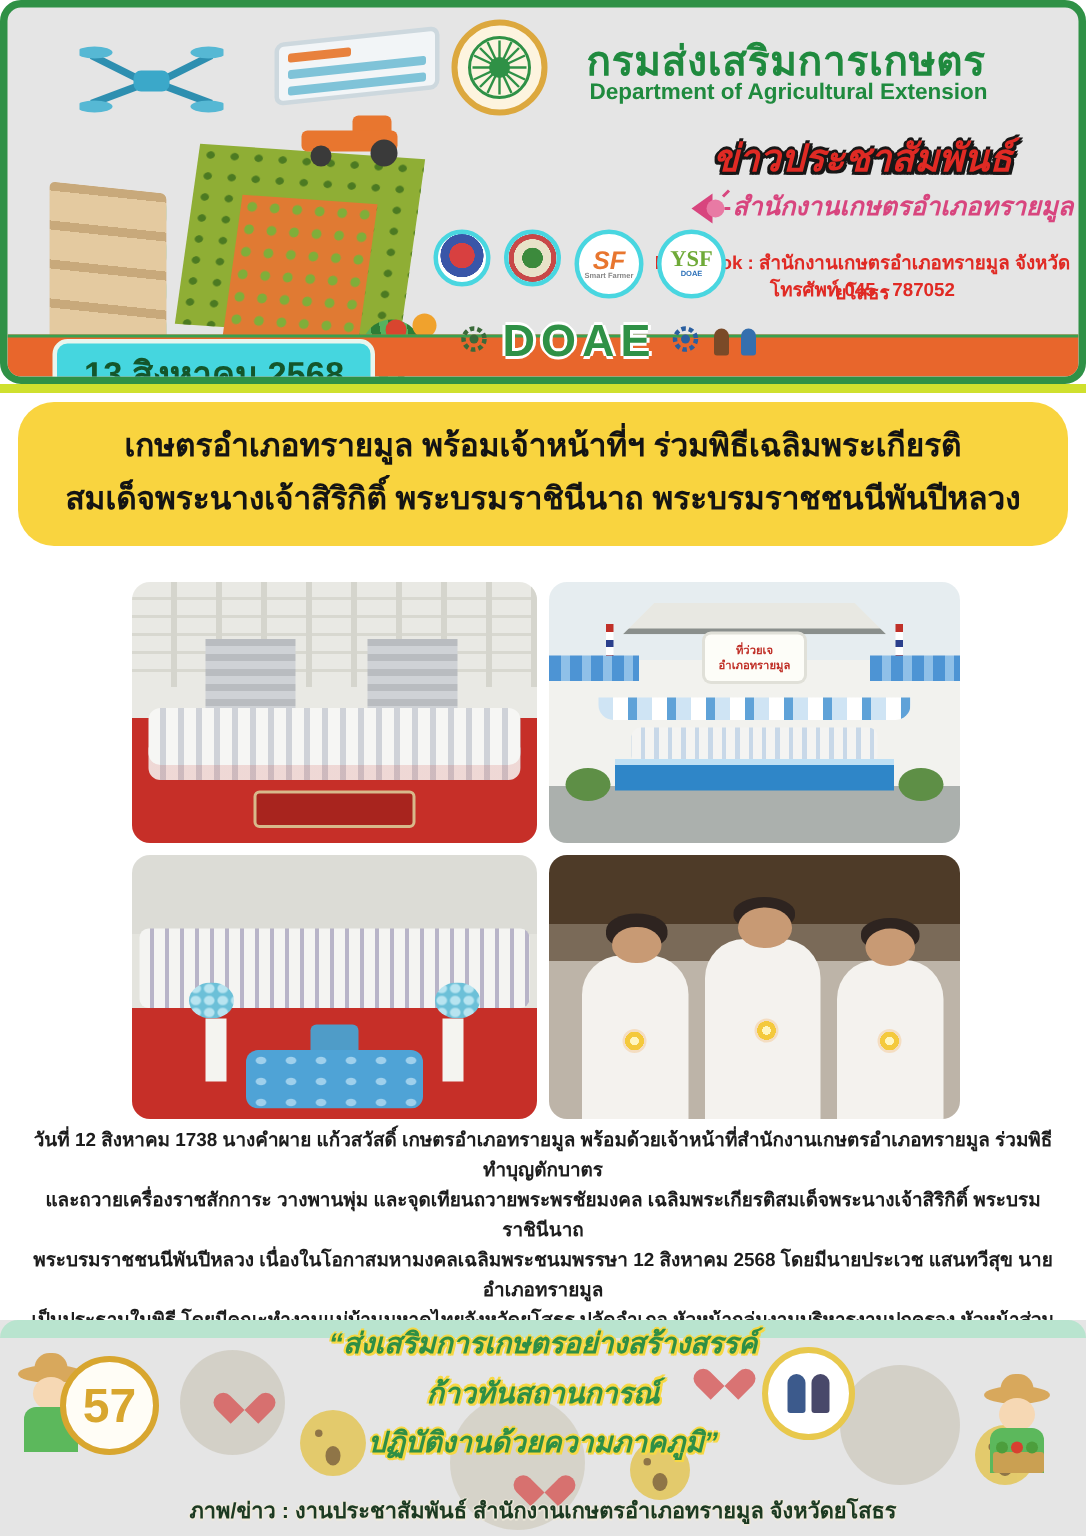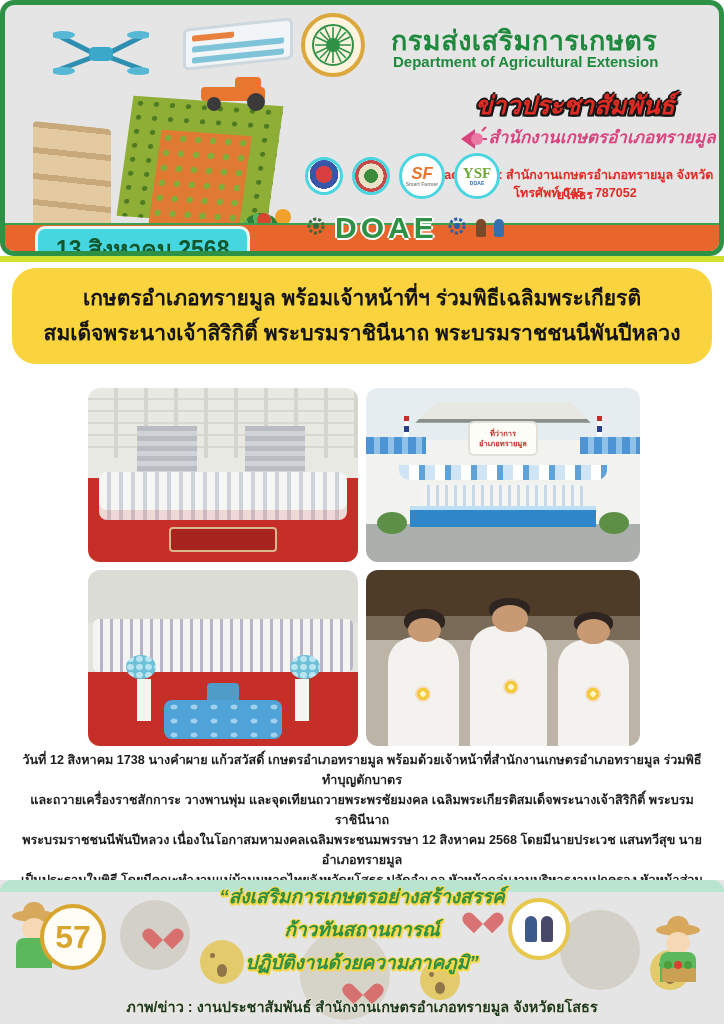--- a/index.html
+++ b/index.html
@@ -43,21 +43,21 @@
   .news-banner { position:absolute; left:420px; top:80px; width:300px; font-size:25px; font-weight:bold; font-style:italic;
     color:#e02a24; text-align:center;
     text-shadow:-2px 0 #171717, 2px 0 #171717, 0 -2px #171717, 0 2px #171717, 2px 2px #171717, -2px 2px #171717; }
   .megaphone { position:absolute; left:452px; top:120px; }
   .office-name { position:absolute; left:470px; top:118px; width:254px; font-size:17px; font-weight:bold; font-style:italic;
     color:#d8457e; text-align:center; }
   .fb-line { position:absolute; left:420px; top:160px; width:300px; font-size:12.5px; font-weight:bold; color:#e02a24; text-align:center; }
   .phone-line { position:absolute; left:420px; top:178px; width:300px; font-size:12.5px; font-weight:bold; color:#e02a24; text-align:center; }
 
   
-  .badge-chain { position:absolute; left:300px; top:148px; display:flex; gap:9px; align-items:center; }
+  .badge-chain { position:absolute; left:284px; top:148px; display:flex; gap:9px; align-items:flex-start; }
   .emblem { width:38px; height:38px; border-radius:50%; border:3px solid #49d6e0; background:#fff; }
   .emblem.a { background:radial-gradient(circle at 50% 45%, #d84040 35%, #3a56a8 36% 60%, #fff 61%); }
   .emblem.b { background:radial-gradient(circle at 50% 50%, #3c8a3c 30%, #e8e2c8 31% 55%, #c84848 56% 70%, #fff 71%); }
   .badge-circle { width:46px; height:46px; border-radius:50%; border:3px solid #49d6e0; background:#fff;
     display:flex; flex-direction:column; align-items:center; justify-content:center; line-height:1; }
   .badge-circle .big-sf { font-size:17px; font-weight:bold; color:#e8762f; font-style:italic; }
   .badge-circle .sub { font-size:5px; font-weight:bold; color:#888; }
   .badge-circle .big-ysf { font-size:15px; font-weight:bold; color:#6faa38; font-family:"Liberation Serif",serif; }
   .badge-circle .sub2 { font-size:5px; font-weight:bold; color:#2a6fb8; }
 
@@ -293,21 +293,21 @@
       <div class="carpet-path"></div>
     </div>
 
     <div class="photo p2">
       <div class="roof"></div>
       <div class="flag" style="left:14%;"></div>
       <div class="flag" style="right:14%;"></div>
       <div class="awning-l"></div>
       <div class="awning-r"></div>
       <div class="sign">
-        <div>ที่ว่าการ</div>
+        <div>ที่ว่วยเจ</div>
         <div>อำเภอทรายมูล</div>
       </div>
       <div class="bunting"></div>
       <div class="people"></div>
       <div class="table"></div>
       <div class="bush1"></div>
       <div class="bush2"></div>
     </div>
 
     <div class="photo p3">

